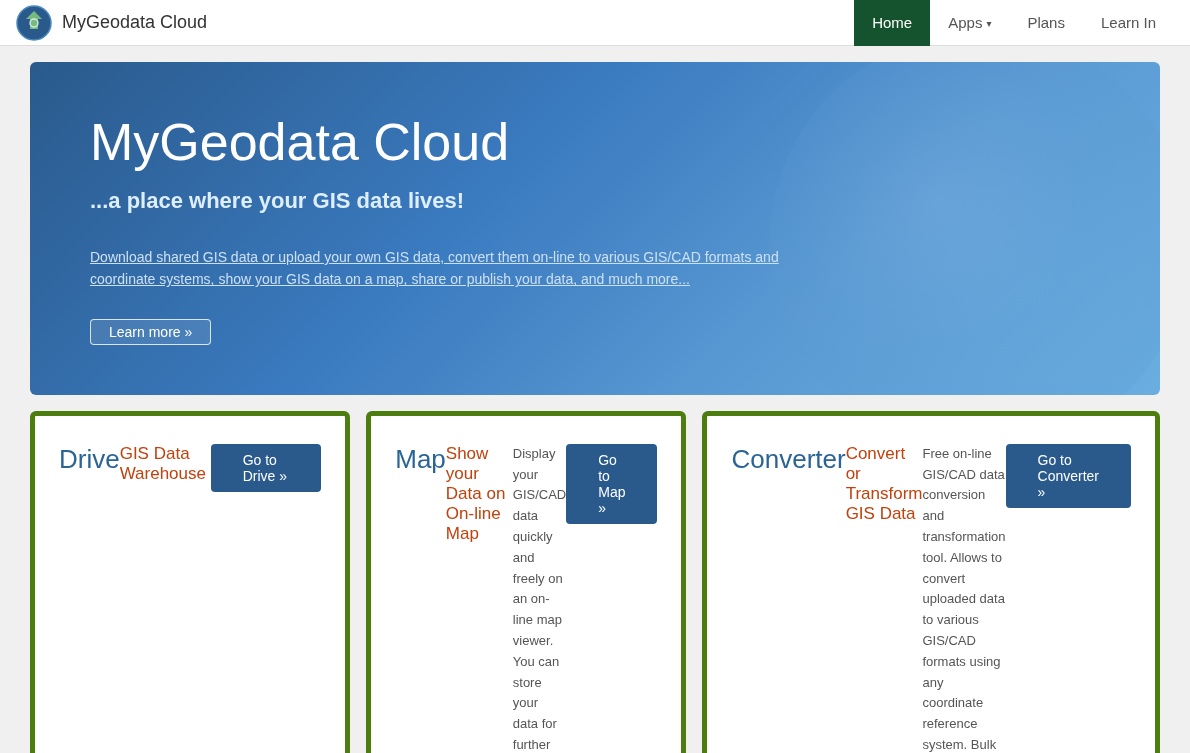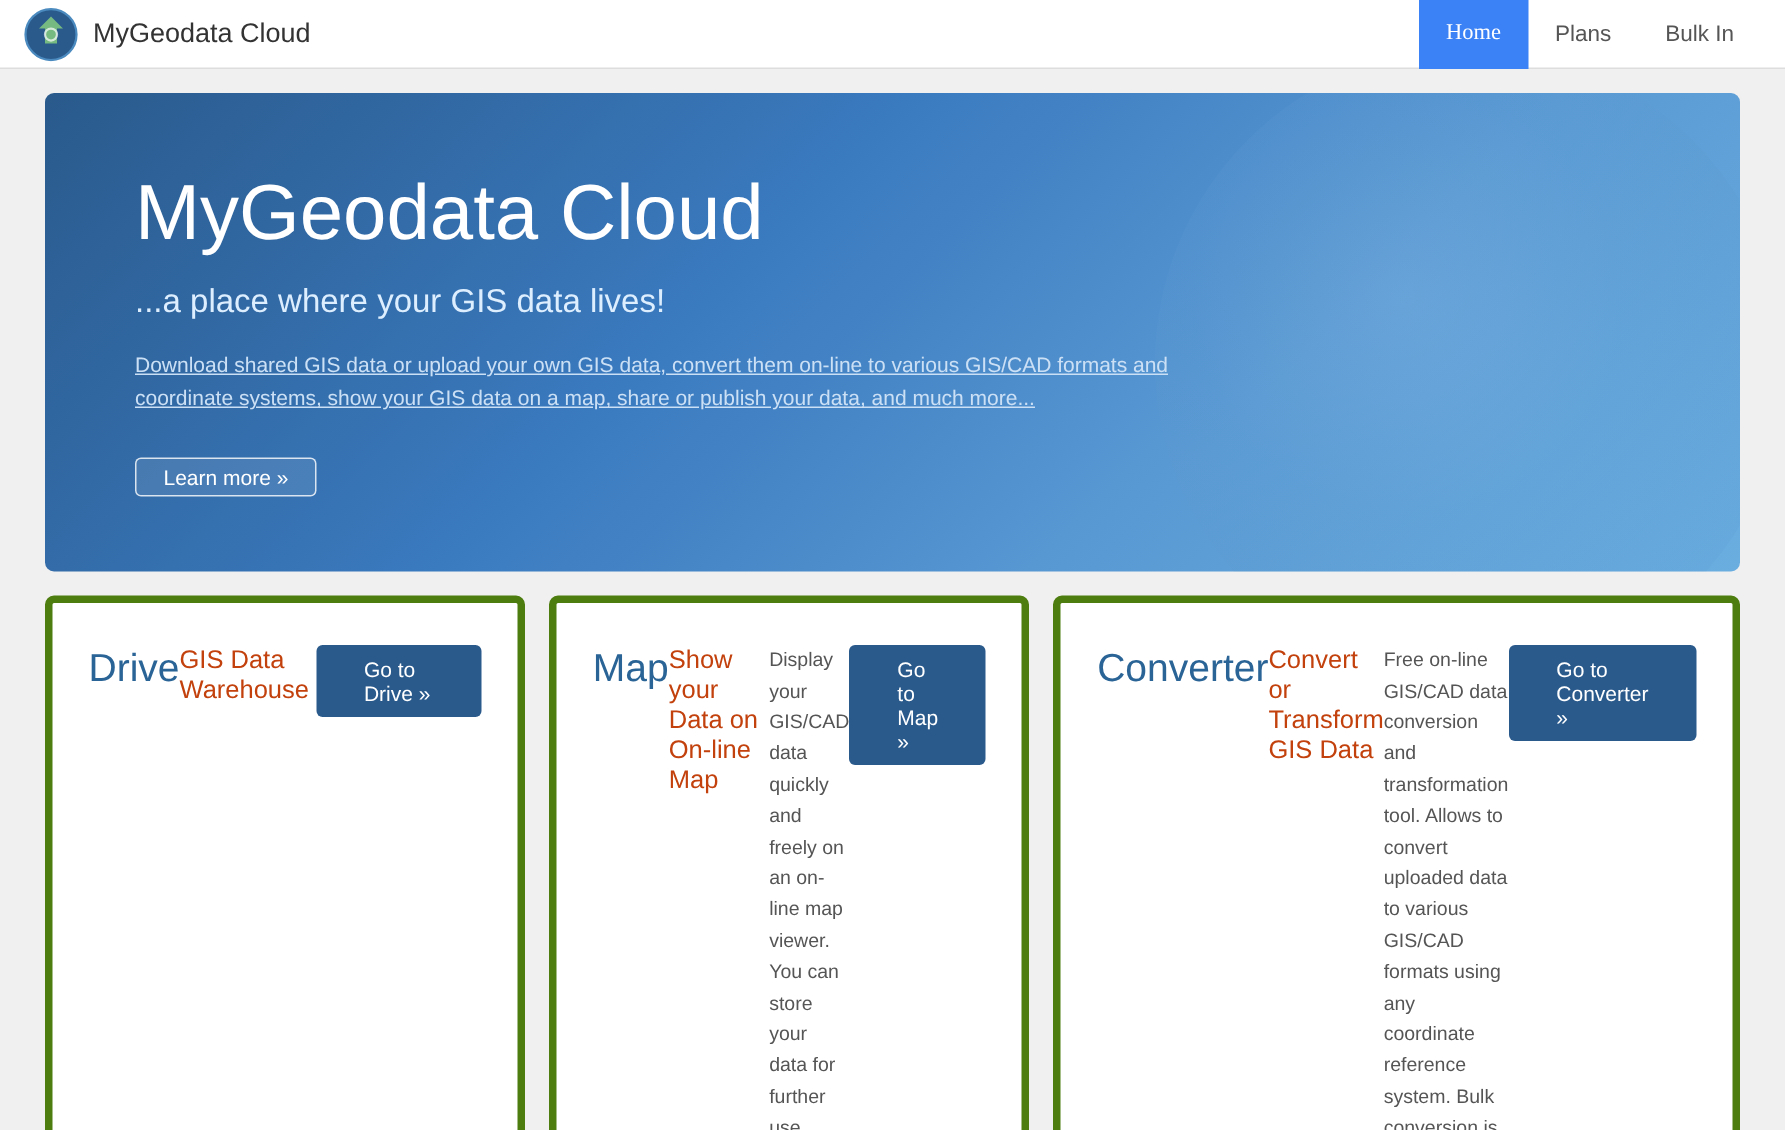--- a/index.html
+++ b/index.html
@@ -40,23 +40,22 @@
       padding: 0 18px;
       font-size: 15px;
       color: #555;
       cursor: pointer;
       text-decoration: none;
       border: none;
       background: none;
       height: 100%;
     }
     .nav-item.active {
-      background: #3b82f6;
-      color: #fff;
-      font-family: Liberation Serif, serif;
+      background: #14532d;
+      color: #fff;
     }
     .nav-item-apps {
       display: flex;
       align-items: center;
       gap: 4px;
     }
     .dropdown-arrow {
       font-size: 10px;
       margin-top: 1px;
     }
@@ -85,23 +84,23 @@
     .hero-title {
       font-size: 52px;
       font-weight: 300;
       color: #fff;
       margin-bottom: 16px;
       position: relative;
       z-index: 1;
     }
     .hero-subtitle {
       font-size: 22px;
-      font-weight: 400;
+      font-weight: 700;
       color: #ddeeff;
-      margin-bottom: 18px;
+      margin-bottom: 32px;
       position: relative;
       z-index: 1;
     }
     .hero-desc {
       font-size: 14px;
       color: #cce0f5;
       max-width: 700px;
       line-height: 1.6;
       margin-bottom: 28px;
       position: relative;
@@ -211,22 +210,26 @@
   <div class="navbar-brand">
     <svg class="navbar-logo" viewBox="0 0 36 36">
       <circle cx="18" cy="18" r="17" fill="#2a5a8c" stroke="#4a8abf" stroke-width="1.5"></circle>
       <path d="M18 6 L26 14 L22 14 L22 24 L14 24 L14 14 L10 14 Z" fill="#7fc47f" opacity="0.9"></path>
       <circle cx="18" cy="18" r="4" fill="none" stroke="white" stroke-width="1.5" opacity="0.7"></circle>
     </svg>
     <span class="navbar-title">MyGeodata Cloud</span>
   </div>
   <div class="navbar-nav">
     <a class="nav-item active">Home</a>
+    <a class="nav-item nav-item-apps">
+      <span>Apps</span>
+      <span class="dropdown-arrow">▾</span>
+    </a>
     <a class="nav-item">Plans</a>
-    <a class="nav-item">Bulk In</a>
+    <a class="nav-item">Learn In</a>
   </div>
 </nav>
 
 <div class="page-wrapper">
 
   <div class="hero">
     <div class="hero-globe"></div>
     <h1 class="hero-title">MyGeodata Cloud</h1>
     <p class="hero-subtitle">...a place where your GIS data lives!</p>
     <p class="hero-desc">Download shared GIS data or upload your own GIS data, convert them on-line to various GIS/CAD formats and coordinate systems, show your GIS data on a map, share or publish your data, and much more...</p>

